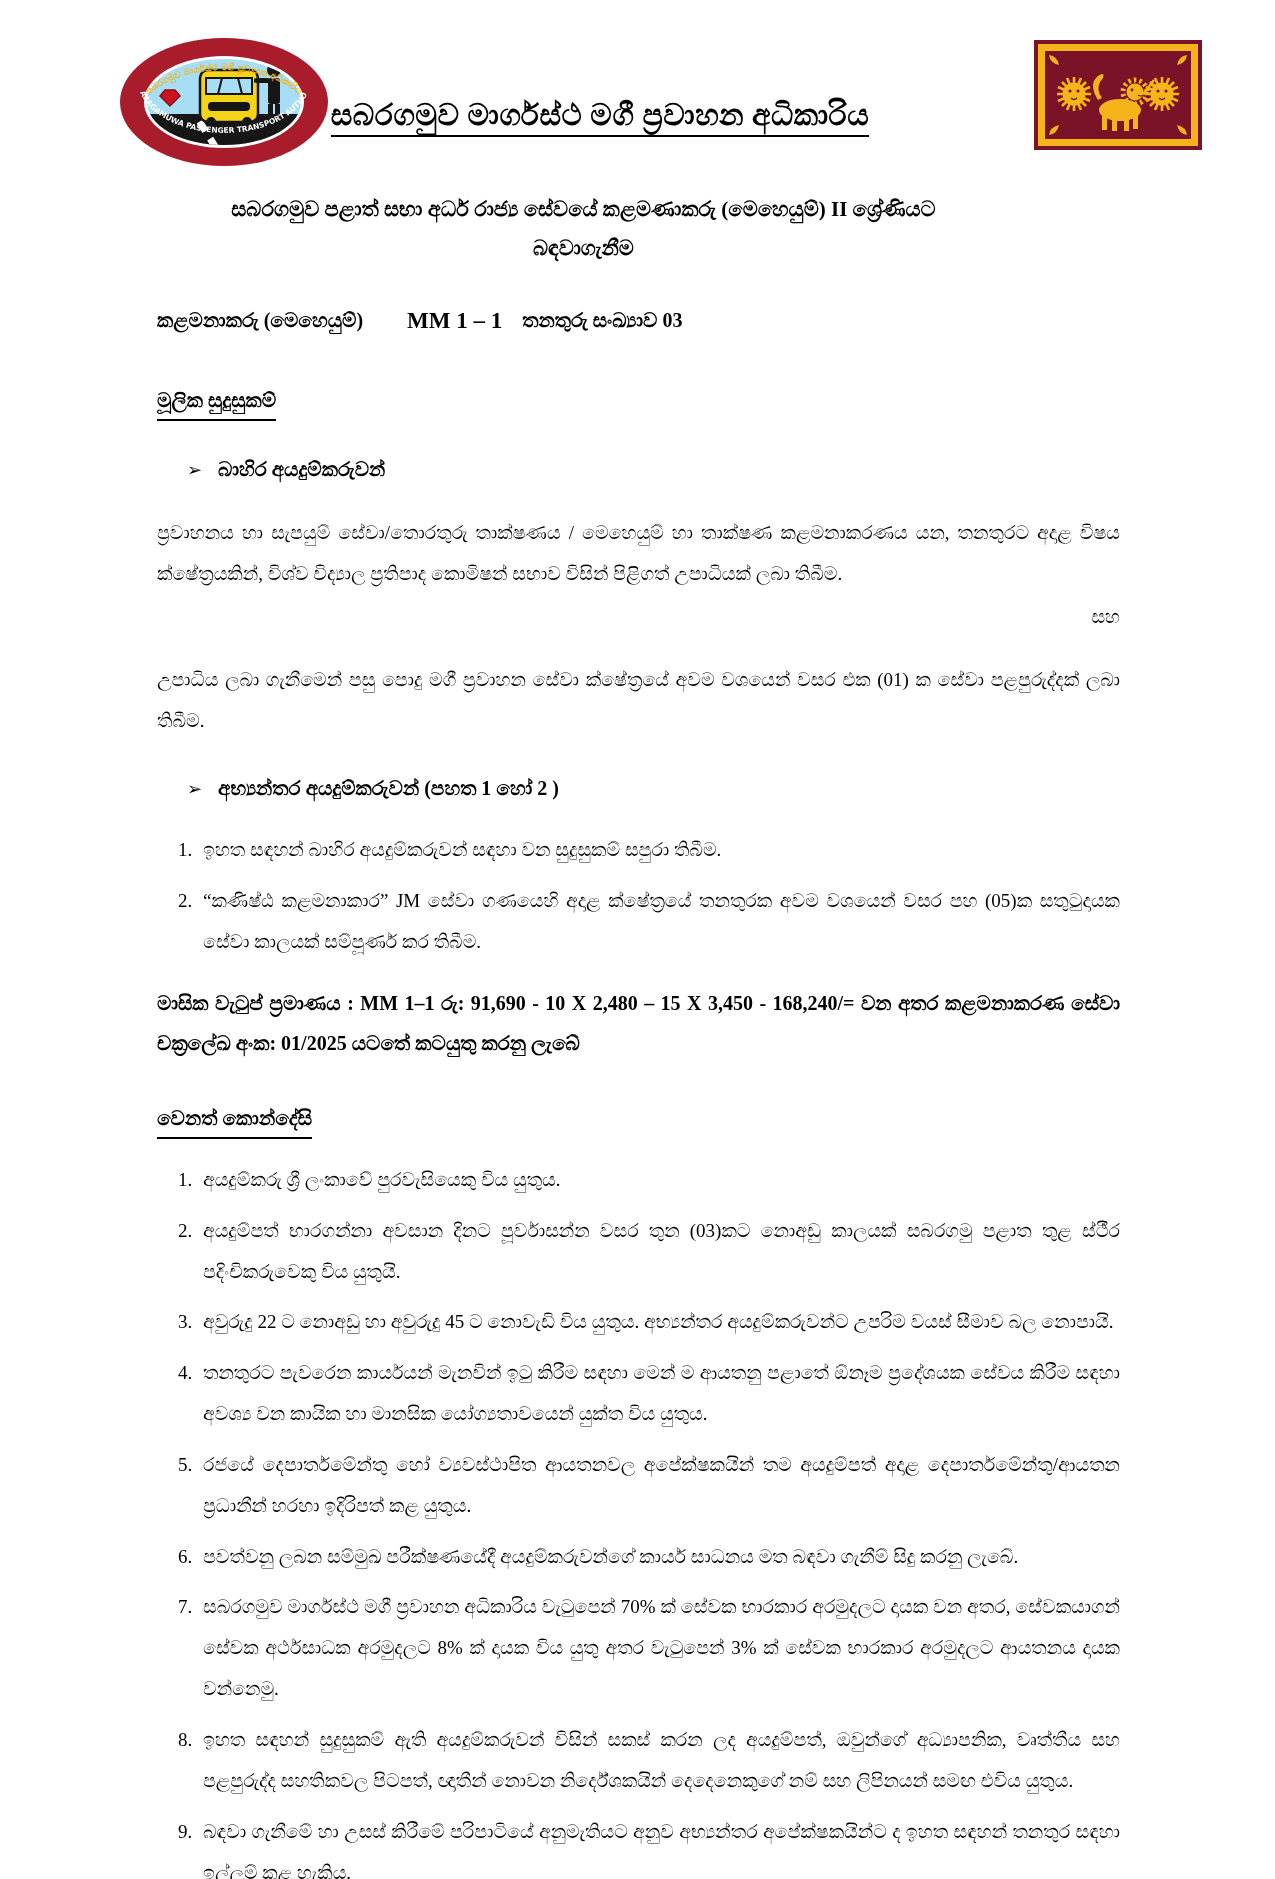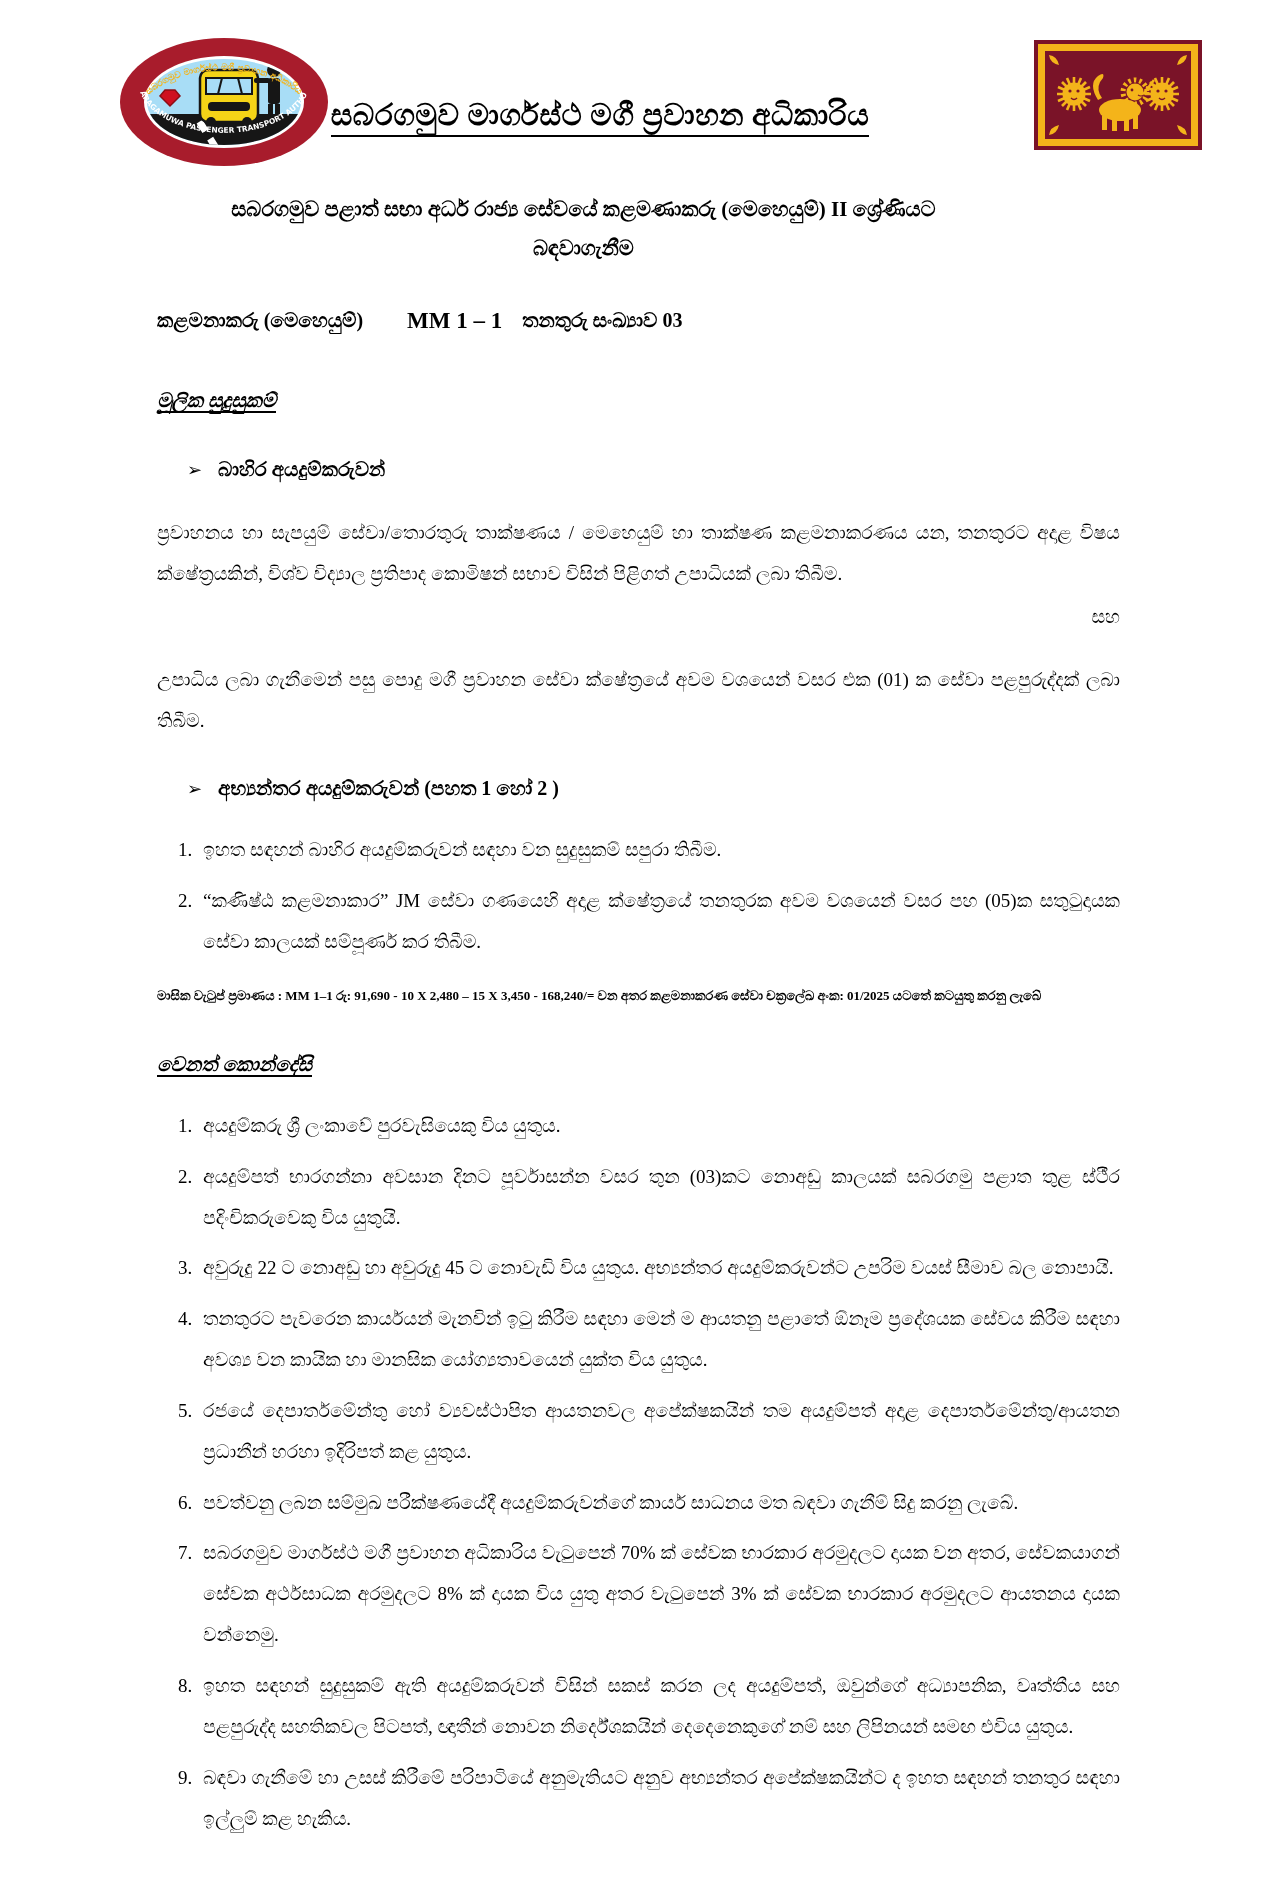--- a/index.html
+++ b/index.html
@@ -36,37 +36,37 @@
     line-height: 1.85; padding-right: 110px;
   }
   .position-row {
     margin-top: 28px; font-weight: 700; font-size: 20px;
     display: flex; align-items: center;
   }
   .position-row .grade { font-size: 23px; margin-left: 44px; }
   .position-row .count { margin-left: 20px; }
 
   .section-heading { margin-top: 34px; font-weight: 700; font-size: 20px; }
-  .section-heading .u { border-bottom: 2px solid #000; padding-bottom: 0; font-style: italic; }
+  .section-heading .u { border-bottom: 2px solid #000; padding-bottom: 8px; }
 
   .bullet-row {
     margin-top: 26px; margin-left: 30px;
     font-weight: 700; font-size: 20px;
     display: flex; gap: 16px; align-items: baseline;
   }
   .arrow { font-family: "DejaVu Sans", sans-serif; font-size: 18px; }
 
   .para { margin: 22px 0 0 0; text-align: justify; }
   .conj { text-align: right; margin-top: 2px; }
 
   .num-list { margin: 20px 0 0 0; padding-left: 40px; }
   .num-list li { margin-bottom: 10px; text-align: justify; padding-left: 6px; }
 
   .salary {
-    margin-top: 20px; font-weight: 700; font-size: 13px;
+    margin-top: 20px; font-weight: 700; font-size: 20px;
     line-height: 2.0; text-align: justify;
   }
 </style>
 </head>
 <body>
 
 <div class="page">
 
   <svg class="logo" width="212" height="132" viewBox="0 0 212 132">
     <defs>

